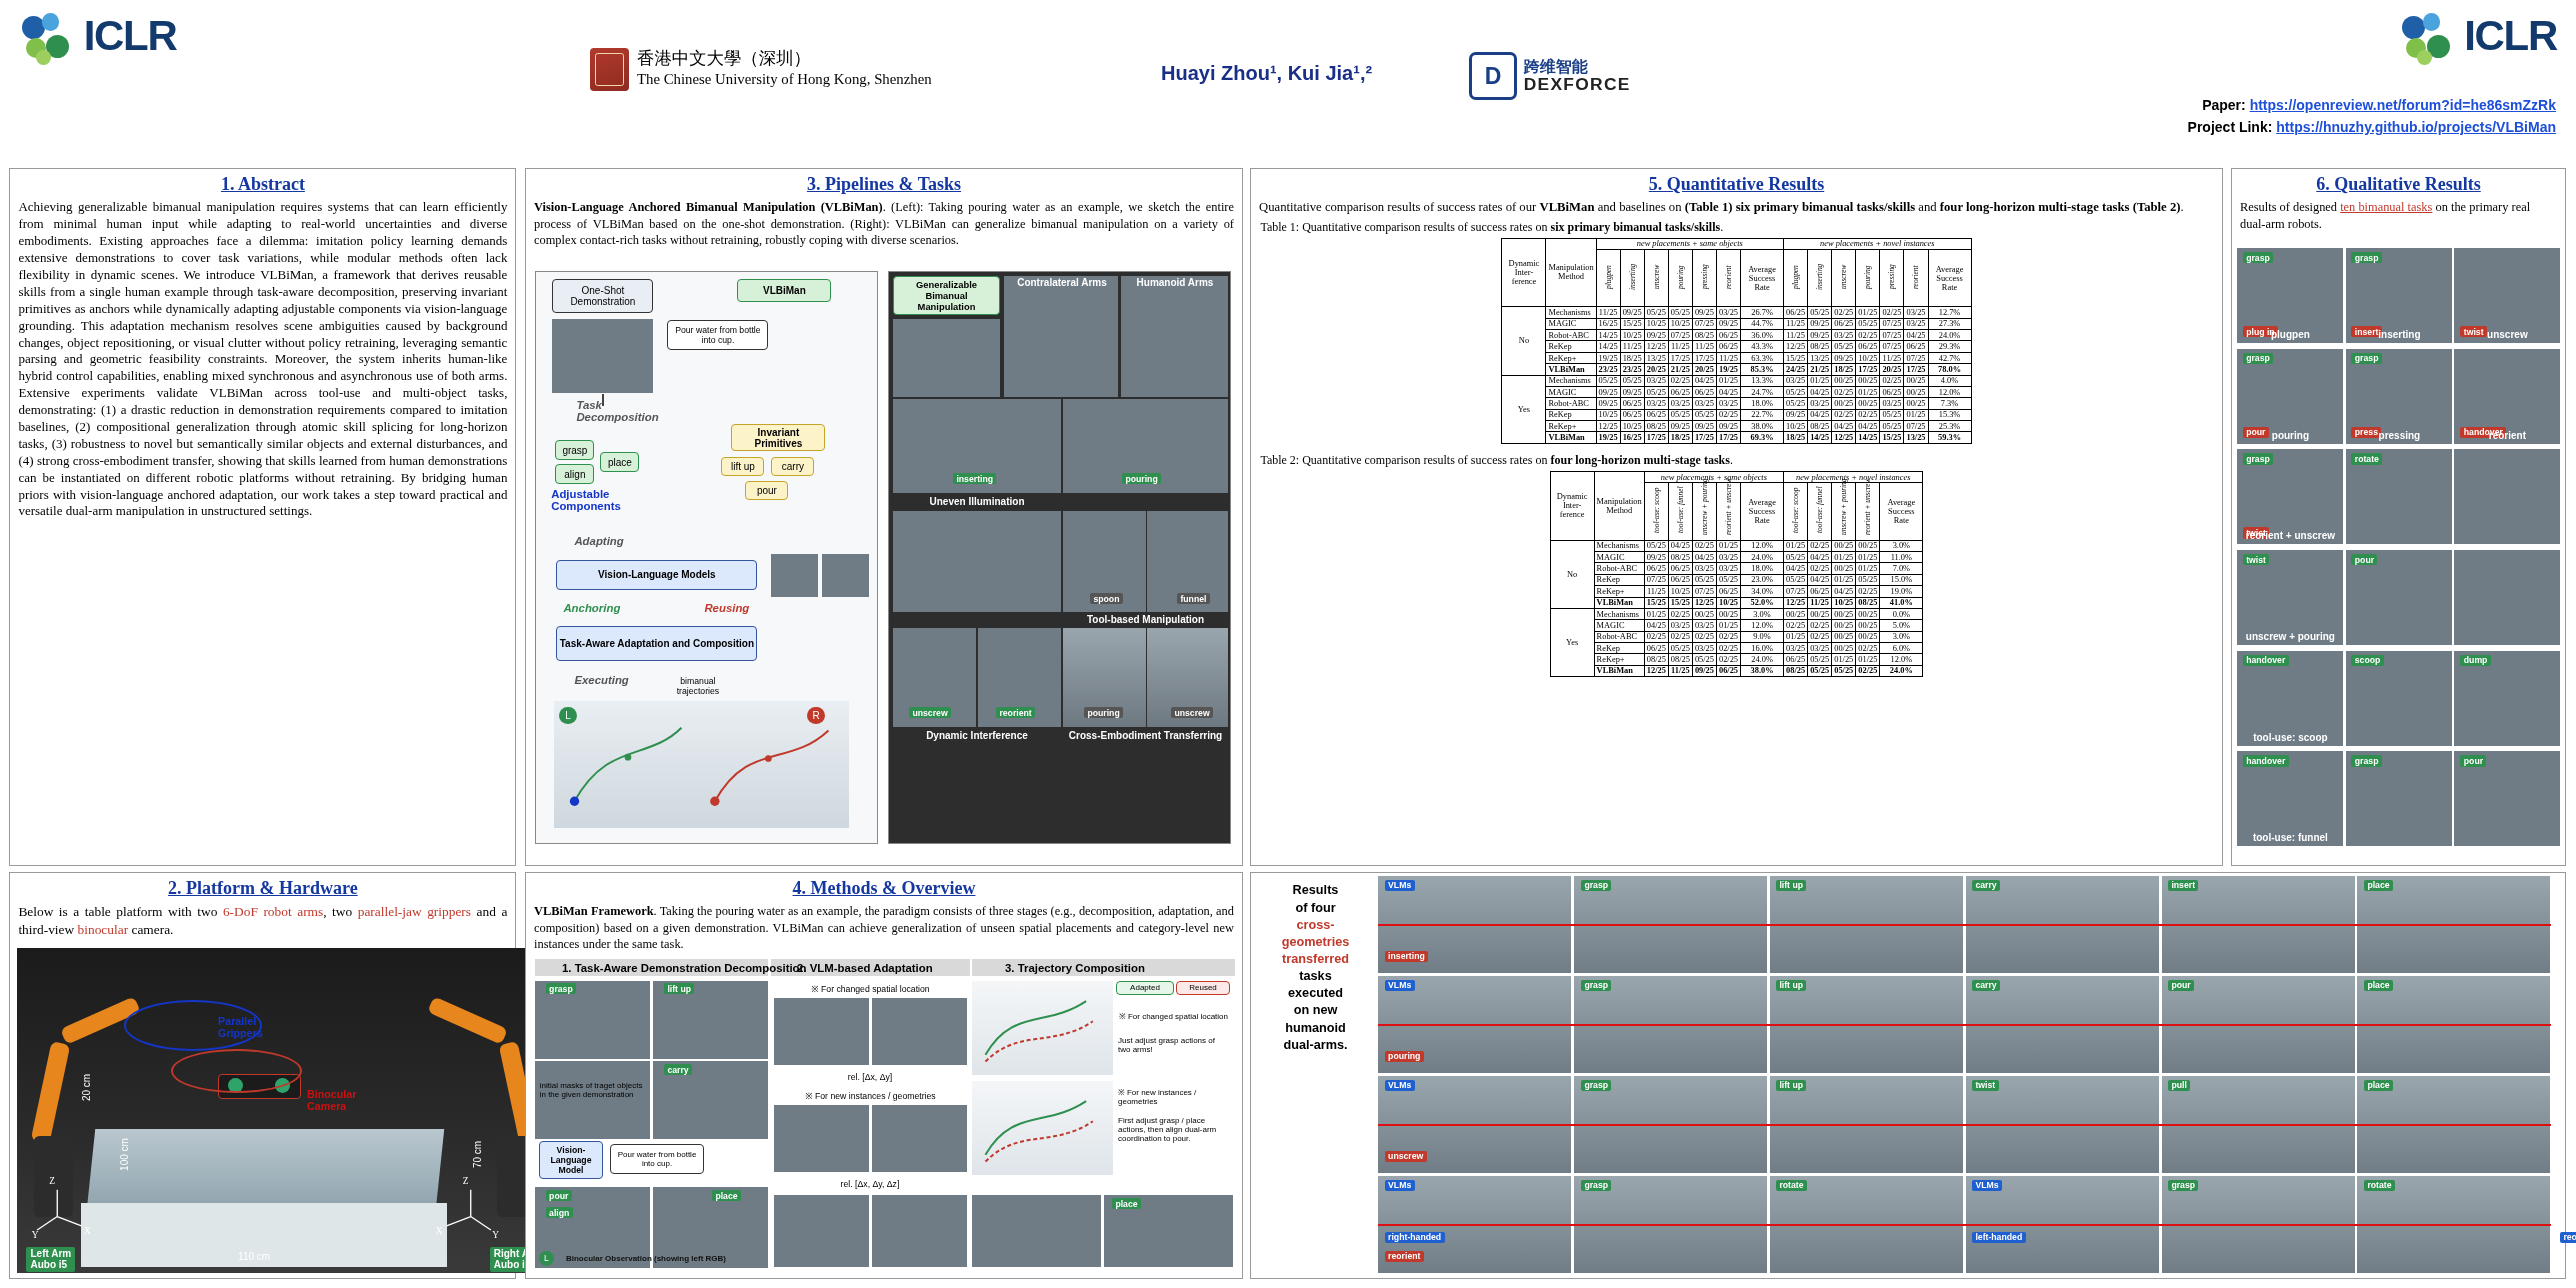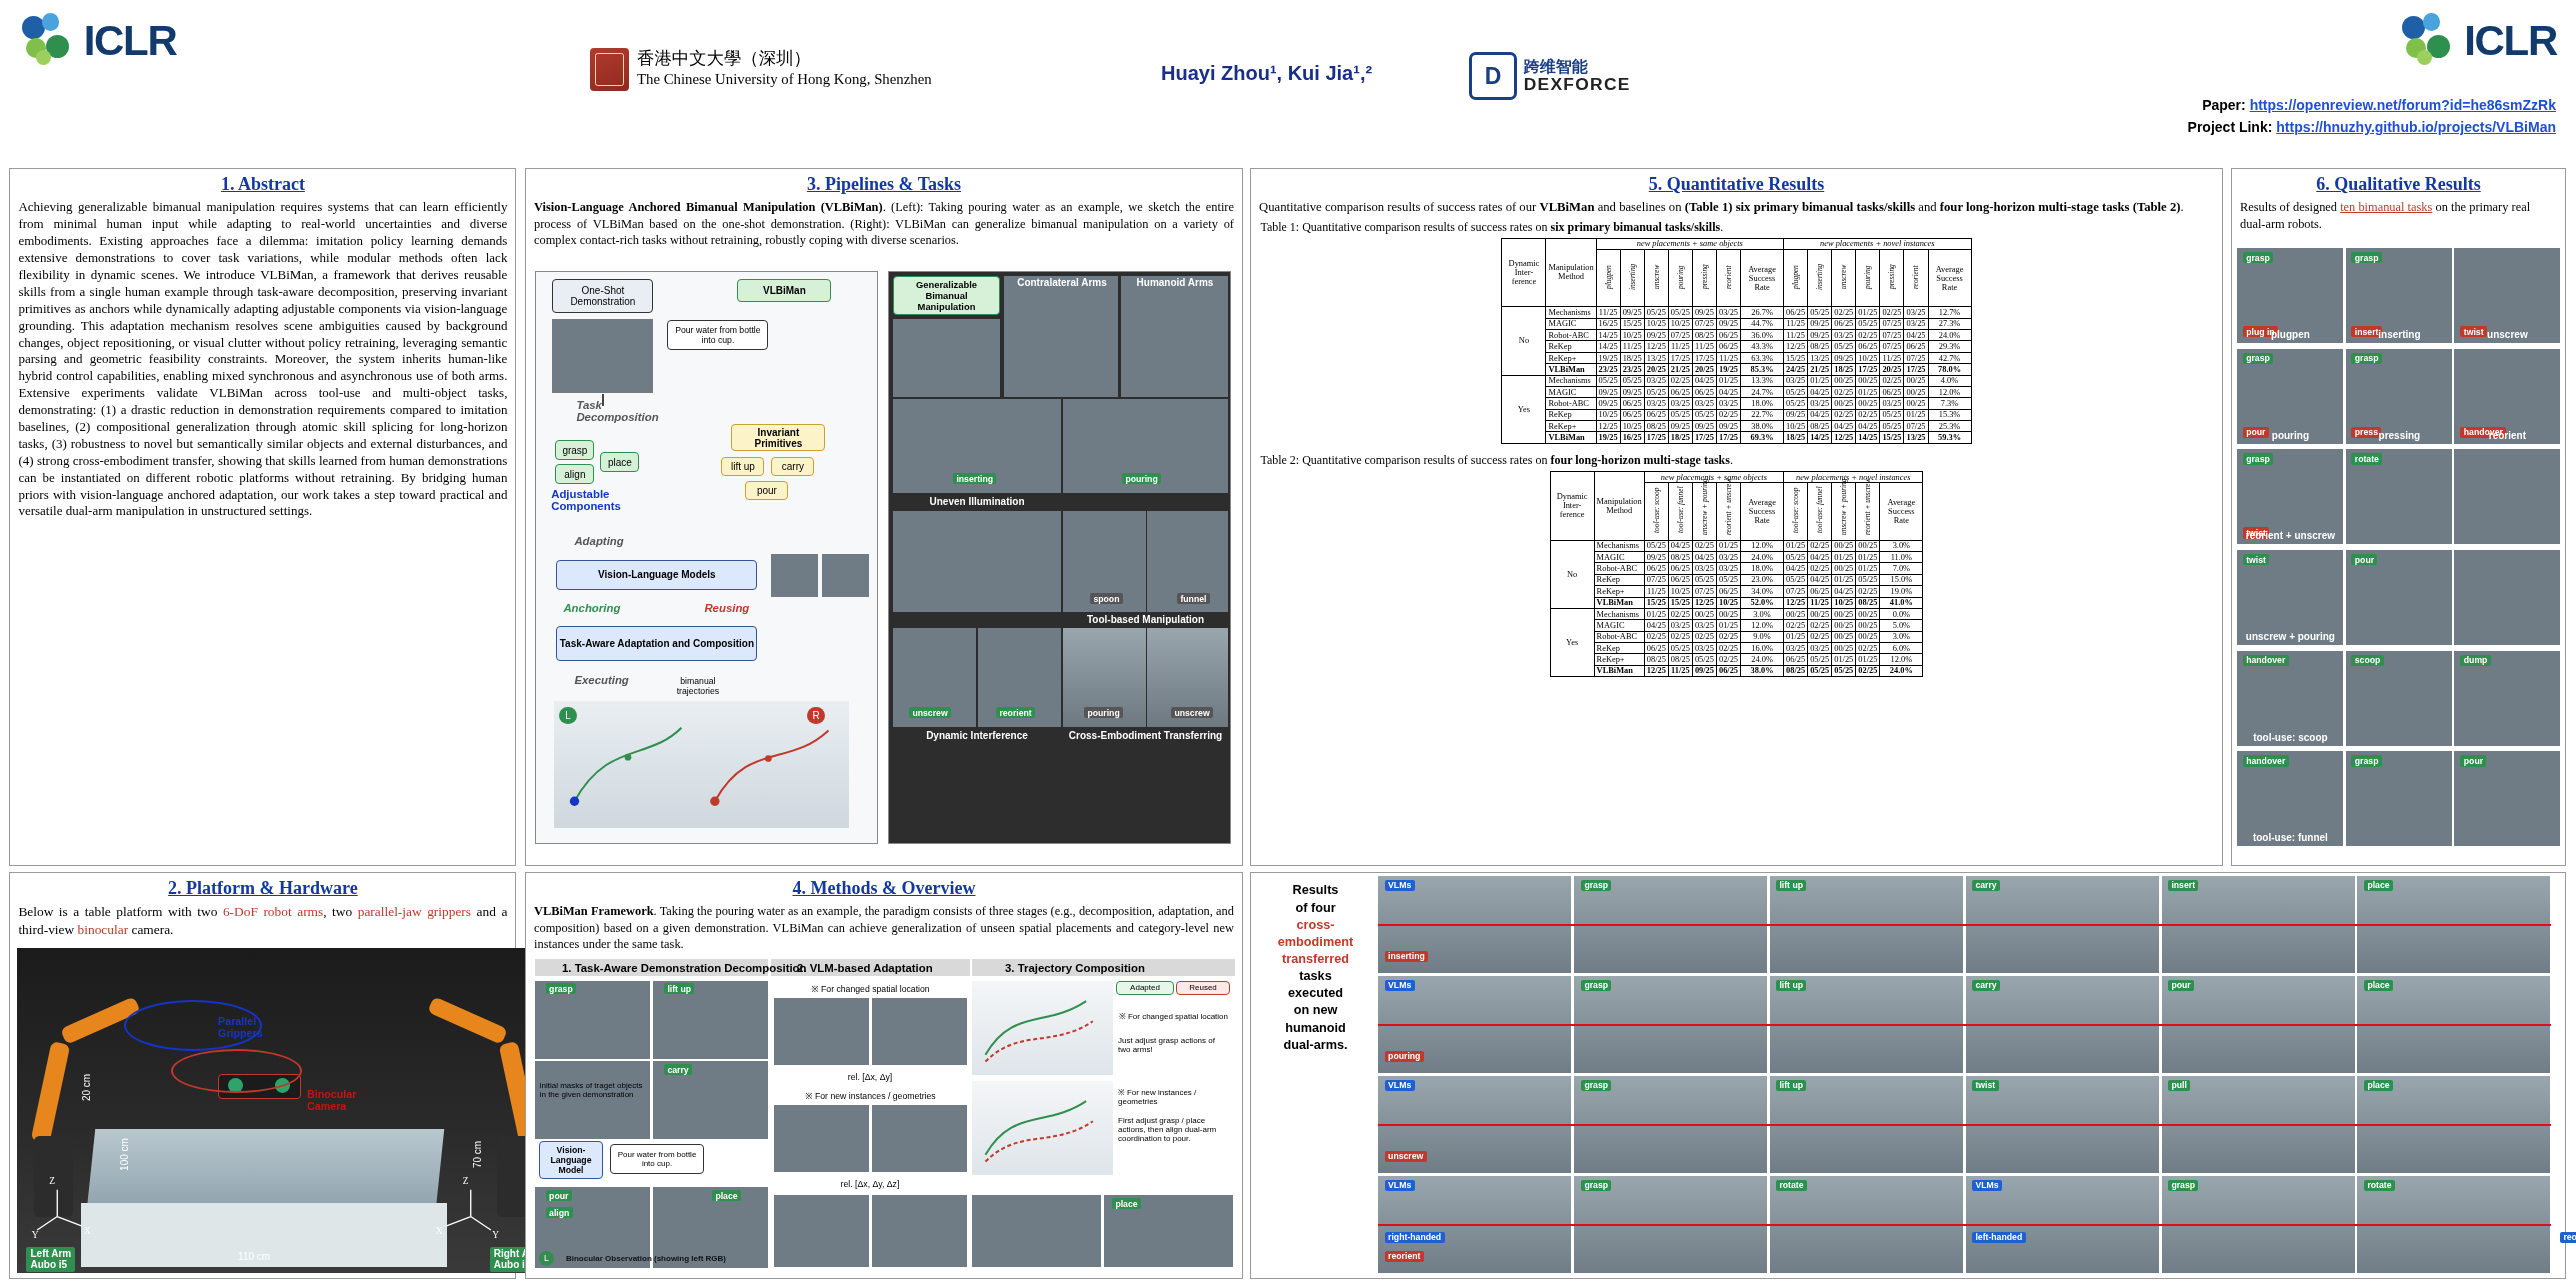--- a/index.html
+++ b/index.html
@@ -1,21 +1,21 @@
 <!DOCTYPE html>
 <html style="font-size:10.7px"><head>
 <meta charset="utf-8">
 <style>
   html,body{margin:0;padding:0;background:#ffffff;}
   body{width:2576px;height:1288px;font-family:"Liberation Serif",serif;color:#000;overflow:hidden;}
   .poster{position:relative;width:2576px;height:1288px;background:#fff;}
 
   
   .header{position:absolute;left:0;top:0;width:2576px;height:168px;}
-  .iclr-logo{position:absolute;top:12px;display:flex;align-items:center;gap:6.7px;}
+  .iclr-logo{position:absolute;top:12px;display:flex;gap:6.7px;}
   .iclr-logo.left{left:19px;}
   .iclr-logo.right{right:19px;}
   .iclr-mark{width:58px;height:58px;position:relative;}
   .iclr-mark .blob{position:absolute;border-radius:50%;}
   .iclr-text{font-family:"Liberation Sans",sans-serif;font-weight:bold;font-size:42px;letter-spacing:-1.3px;color:#123a6d;}
   .title{position:absolute;left:282px;top:9.4px;width:2019px;text-align:center;font-size:28px;font-weight:bold;line-height:1.1;}
   .cuhk{position:absolute;left:590px;top:48px;display:flex;align-items:flex-start;gap:8px;}
   .cuhk-seal{width:39px;height:43px;border-radius:4px;background:linear-gradient(160deg,#b23a2e,#8e2a20);position:relative;overflow:hidden;}
   .cuhk-seal:after{content:"";position:absolute;inset:5.4px;border:1.3px solid #f0d8a8;border-radius:2.7px;}
   .cuhk-txt{font-size:14.8px;line-height:1.25;}
@@ -859,21 +859,21 @@
           <div class="cap-b" style="left:0px;top:81px;width:106px;">tool-use: funnel</div>
         </div>
       </div>
   </div>
 
   <div class="panel" id="cross">
     <div id="cross-left" style="position:absolute;left:4px;top:9.4px;width:121px;font-family:'Liberation Sans',sans-serif;font-size:12.7px;font-weight:bold;line-height:1.35;text-align:center;">
         <div>Results</div>
         <div>of four</div>
         <div class="redtxt">cross-</div>
-        <div class="redtxt">embodiment</div>
+        <div class="redtxt">geometries</div>
         <div class="redtxt">transferred</div>
         <div>tasks</div>
         <div>executed</div>
         <div>on new</div>
         <div>humanoid</div>
         <div>dual-arms.</div>
       </div>
     <div id="cross-rows" style="position:absolute;left:127px;top:2.7px;width:1185px;">
         <div style="position: relative; height: 98px; margin-bottom: 2px;">
           <div class="imgbox" style="left:0px;top:0;width:193px;height:97px;background:linear-gradient(180deg,#9aa6ad,#717d86);"></div>

